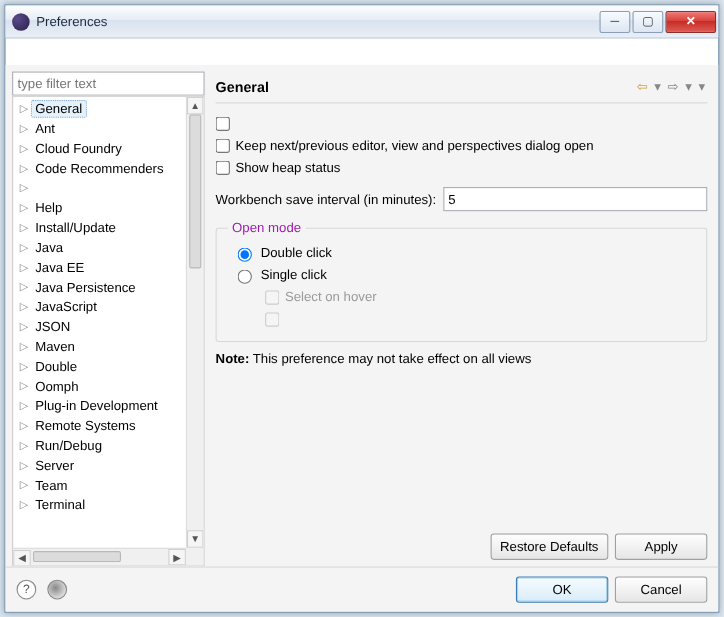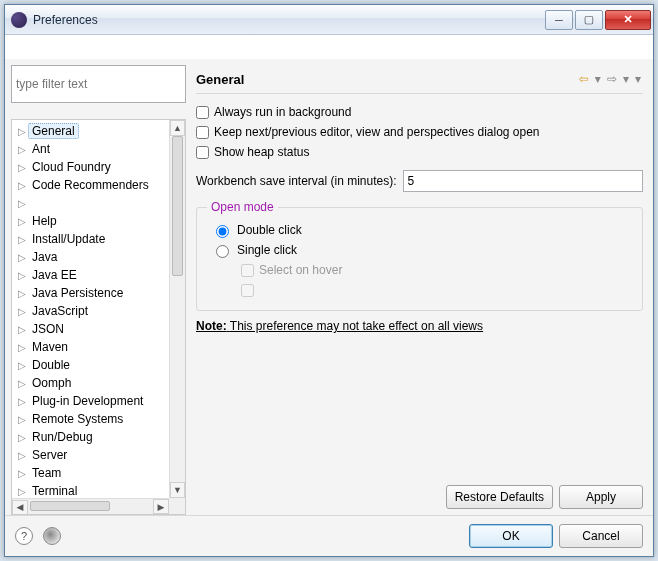--- a/index.html
+++ b/index.html
@@ -7,21 +7,21 @@
 .window { width: 650px; height: 553px; background: #fff; border: 1px solid #5a7fa0; box-shadow: 0 0 6px rgba(0,0,0,.3); display: flex; flex-direction: column; gap: 24px; }
 .titlebar { height: 30px; background: linear-gradient(#fdfdfe,#e6edf5 45%,#d8e2ee 46%,#e9eff7); display: flex; align-items: center; padding: 0 2px 0 6px; border-bottom: 1px solid #b8c6d6; }
 .titlebar .app-icon { width: 16px; height: 16px; background: radial-gradient(circle at 30% 30%,#5b4a8a,#2a1f4a); border-radius: 50%; margin-right: 6px; }
 .titlebar .title { flex: 1; color: #1b2b3e; }
 .winbtns { display: flex; gap: 2px; }
 .winbtn { width: 28px; height: 20px; border: 1px solid #8a9fb5; border-radius: 2px; background: linear-gradient(#f8fbff,#dce6f2); display: flex; align-items: center; justify-content: center; font-size: 11px; color: #3a3a3a; cursor: default; }
 .winbtn.close { width: 46px; background: linear-gradient(#f07a74,#d9403a 45%,#c42c25 46%,#de5b54); border-color: #8b2f2b; color: #fff; font-weight: bold; }
 .content { flex: 1; display: flex; flex-direction: column; background: #f4f4f4; }
 .main-area { flex: 1; display: flex; padding: 6px 6px 0 6px; gap: 6px; overflow: hidden; }
 .left-pane { width: 175px; display: flex; flex-direction: column; }
-.filter { height: 38px; border: 1px solid #abadb3; padding: 2px 4px; background: #fff; color: #888; margin-bottom: 16px; }
+.filter { height: 22px; border: 1px solid #abadb3; padding: 2px 4px; background: #fff; color: #888; margin-bottom: 0; }
 .tree-wrap { flex: 1; border: 1px solid #ccc; background: #fff; position: relative; overflow: hidden; }
 .tree { position: absolute; top: 0; left: 0; right: 16px; bottom: 16px; overflow: hidden; padding: 2px 0; }
 .tree-item { display: flex; align-items: center; height: 18px; padding-left: 6px; white-space: nowrap; cursor: default; }
 .tree-item .arrow { width: 10px; color: #888; font-size: 10px; }
 .tree-item .lbl { padding: 0 3px; border: 1px solid transparent; border-radius: 2px; }
 .tree-item.selected .lbl { background: #e5f1fb; border: 1px dotted #7aa7d1; }
 .vscroll { position: absolute; top: 0; right: 0; bottom: 16px; width: 16px; background: #f0f0f0; border-left: 1px solid #ddd; }
 .vscroll .up,.vscroll .down { height: 16px; background: #f5f5f5; border: 1px solid #d0d0d0; display:flex;align-items:center;justify-content:center;font-size:9px;color:#555; }
 .vscroll .thumb { position: absolute; top: 16px; left: 2px; right: 2px; height: 140px; background: #dcdcdc; border: 1px solid #b8b8b8; border-radius: 2px; }
 .vscroll .down { position:absolute; bottom:0; left:0; right:0;}
@@ -39,21 +39,21 @@
 .sep { height: 1px; background: #d8d8d8; margin-bottom: 8px; }
 .form { flex: 1; color: #000; }
 .chkrow { display: flex; align-items: center; height: 20px; gap: 5px; }
 .chkrow input { margin: 0; }
 .chkrow.disabled { color: #9a9a9a; padding-left: 34px; }
 .field-row { display: flex; align-items: center; margin: 8px 0; gap: 6px; }
 .field-row input[type=text] { flex: 1; height: 22px; border: 1px solid #abadb3; padding: 2px 4px; }
 fieldset { border: 1px solid #d8d8d8; border-radius: 3px; margin: 4px 0 8px 0; padding: 6px 10px 10px 10px; }
 fieldset legend { padding: 0 4px; color: #a21caf; }
 .radiorow { display:flex; align-items:center; height:20px; gap:5px; padding-left:4px;}
-.note { margin-top: 4px; text-decoration: underline; }
+.note { margin-top: 4px; }
 .btn-row-right { display: flex; justify-content: flex-end; gap: 6px; padding: 6px 0; }
 button.btn { height: 24px; min-width: 84px; padding: 0 8px; background: linear-gradient(#fefefe,#e6e6e6); border: 1px solid #a0a0a0; border-radius: 3px; cursor: default; }
 button.btn.primary { border: 1px solid #3c7fb1; box-shadow: 0 0 0 1px #a7d0ec inset; background: linear-gradient(#f6fbff,#d9ecf9); }
 .bottom-bar { border-top: 1px solid #d8d8d8; padding: 8px 10px; display: flex; align-items: center; }
 .bottom-bar .help-icons { display:flex; gap:10px; align-items:center; }
 .help-circle { width:18px;height:18px;border:1px solid #888;border-radius:50%;display:flex;align-items:center;justify-content:center;color:#555;font-size:11px;background:#fff;}
 .bottom-bar .spacer { flex:1; }
 </style>
 </head>
 <body>
@@ -182,21 +182,20 @@
             <span>⇨</span>
             <span>▾</span>
             <span>▾</span>
           </div>
         </div>
         <div class="sep"></div>
 
         <div class="form">
           <label class="chkrow">
             <input type="checkbox" style="">
-            <span>Always run in background</span>
           </label>
           <label class="chkrow">
             <input type="checkbox" style="">
             <span>Keep next/previous editor, view and perspectives dialog open</span>
           </label>
           <label class="chkrow">
             <input type="checkbox" style="">
             <span>Show heap status</span>
           </label>
 

